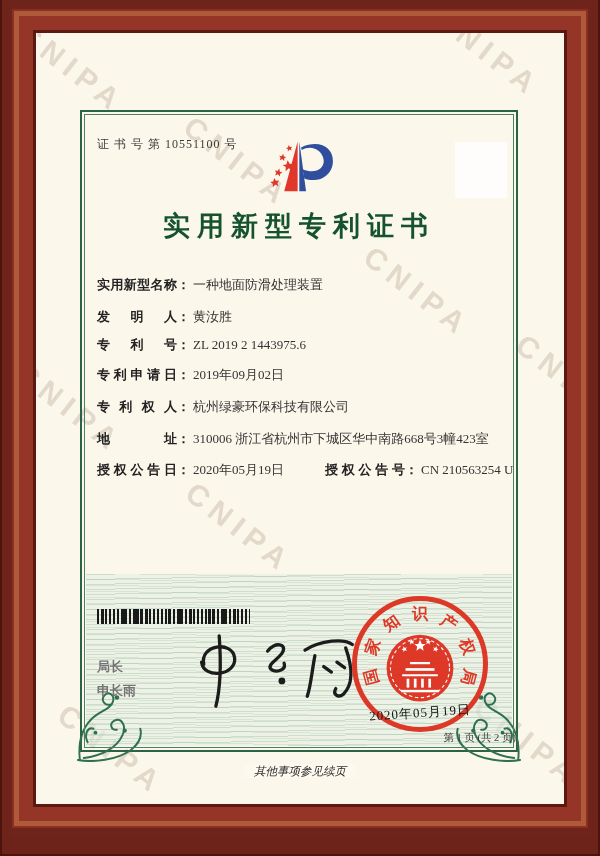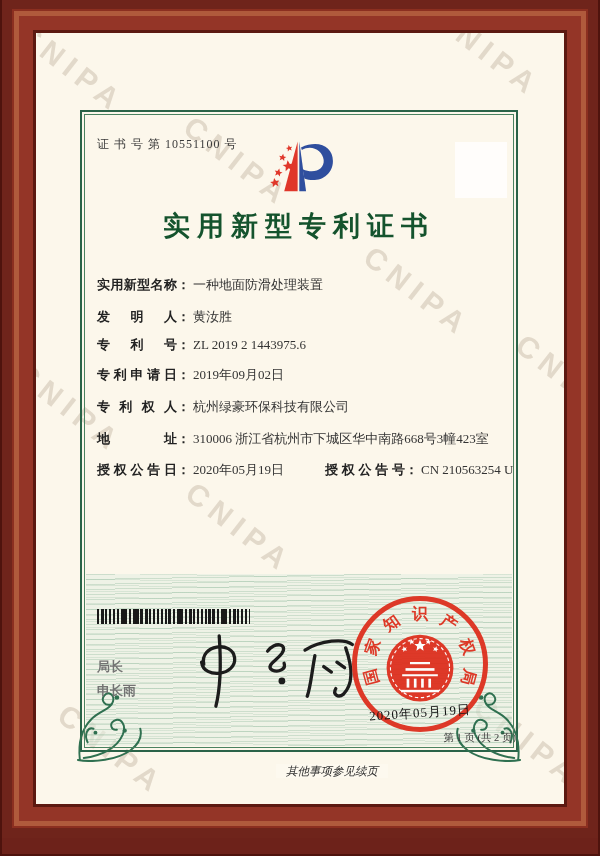--- a/index.html
+++ b/index.html
@@ -60,21 +60,21 @@
   .seal-ring{position:absolute;inset:0;border:5px solid #dd2c1a;border-radius:50%;box-sizing:border-box;}
   .seal-ch{position:absolute;left:50%;top:50%;width:20px;height:20px;margin:-10px 0 0 -10px;
            font-size:16px;font-weight:700;color:#dd2c1a;text-align:center;line-height:20px;}
   .emblem{position:absolute;left:50%;top:50%;width:78px;height:78px;margin:-36px 0 0 -39px;}
   .seal-date{position:absolute;left:250px;top:592px;width:176px;text-align:center;z-index:4;
              font-size:13px;color:#141414;letter-spacing:1px;transform:rotate(-4deg);}
   .page-info{position:absolute;left:0;top:619px;width:100%;text-align:right;
              font-size:10.5px;color:#3a3a3a;z-index:2;}
   
   .note{position:absolute;left:0;top:731px;width:100%;text-align:center;z-index:2;
-        font-size:11.5px;font-style:italic;color:#303030;padding-left:32px;}
+        font-size:11.5px;font-style:italic;color:#303030;}
   .note span{background:#fdf9ef;padding:1px 10px;}
 </style>
 </head>
 <body>
 
 <div class="canvas">
   <div class="paper">
 
     <div class="wm" style="left:-28px;top:18px">CNIPA</div>
     <div class="wm" style="left:388px;top:2px">CNIPA</div>

